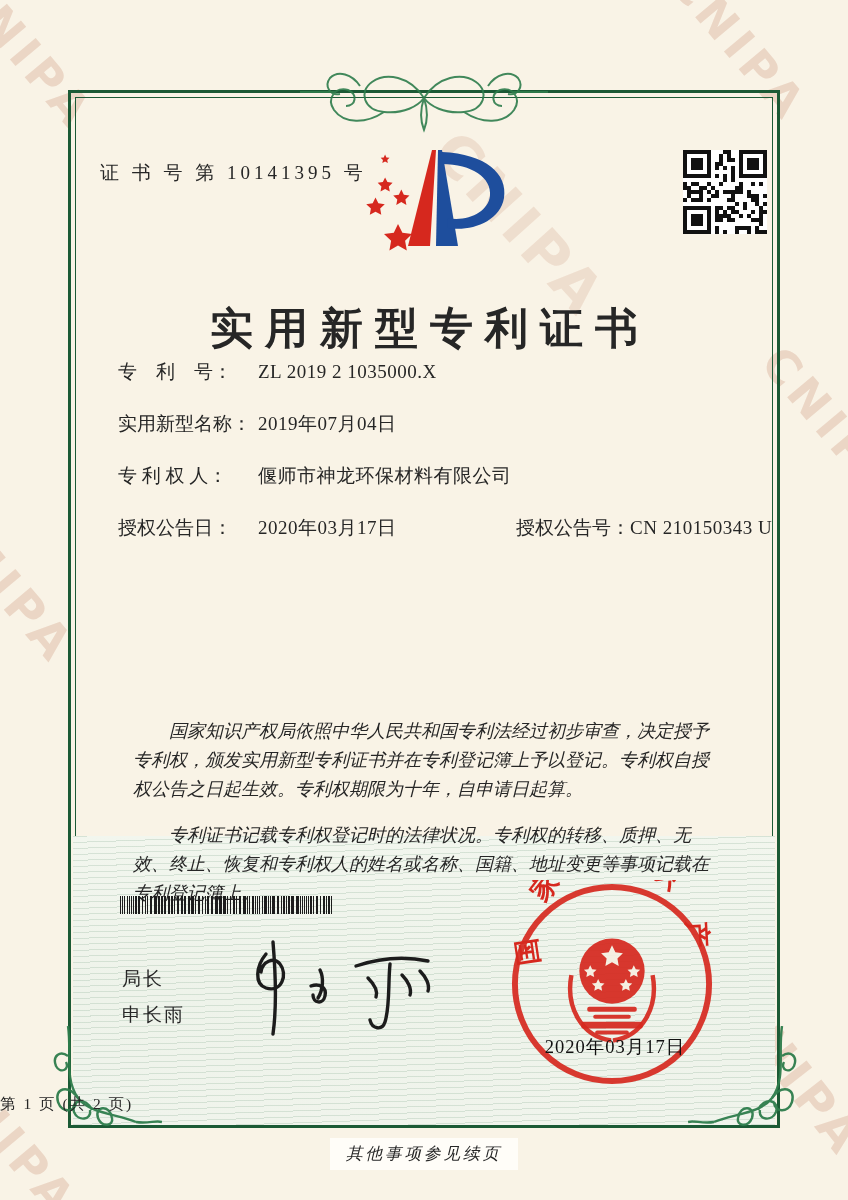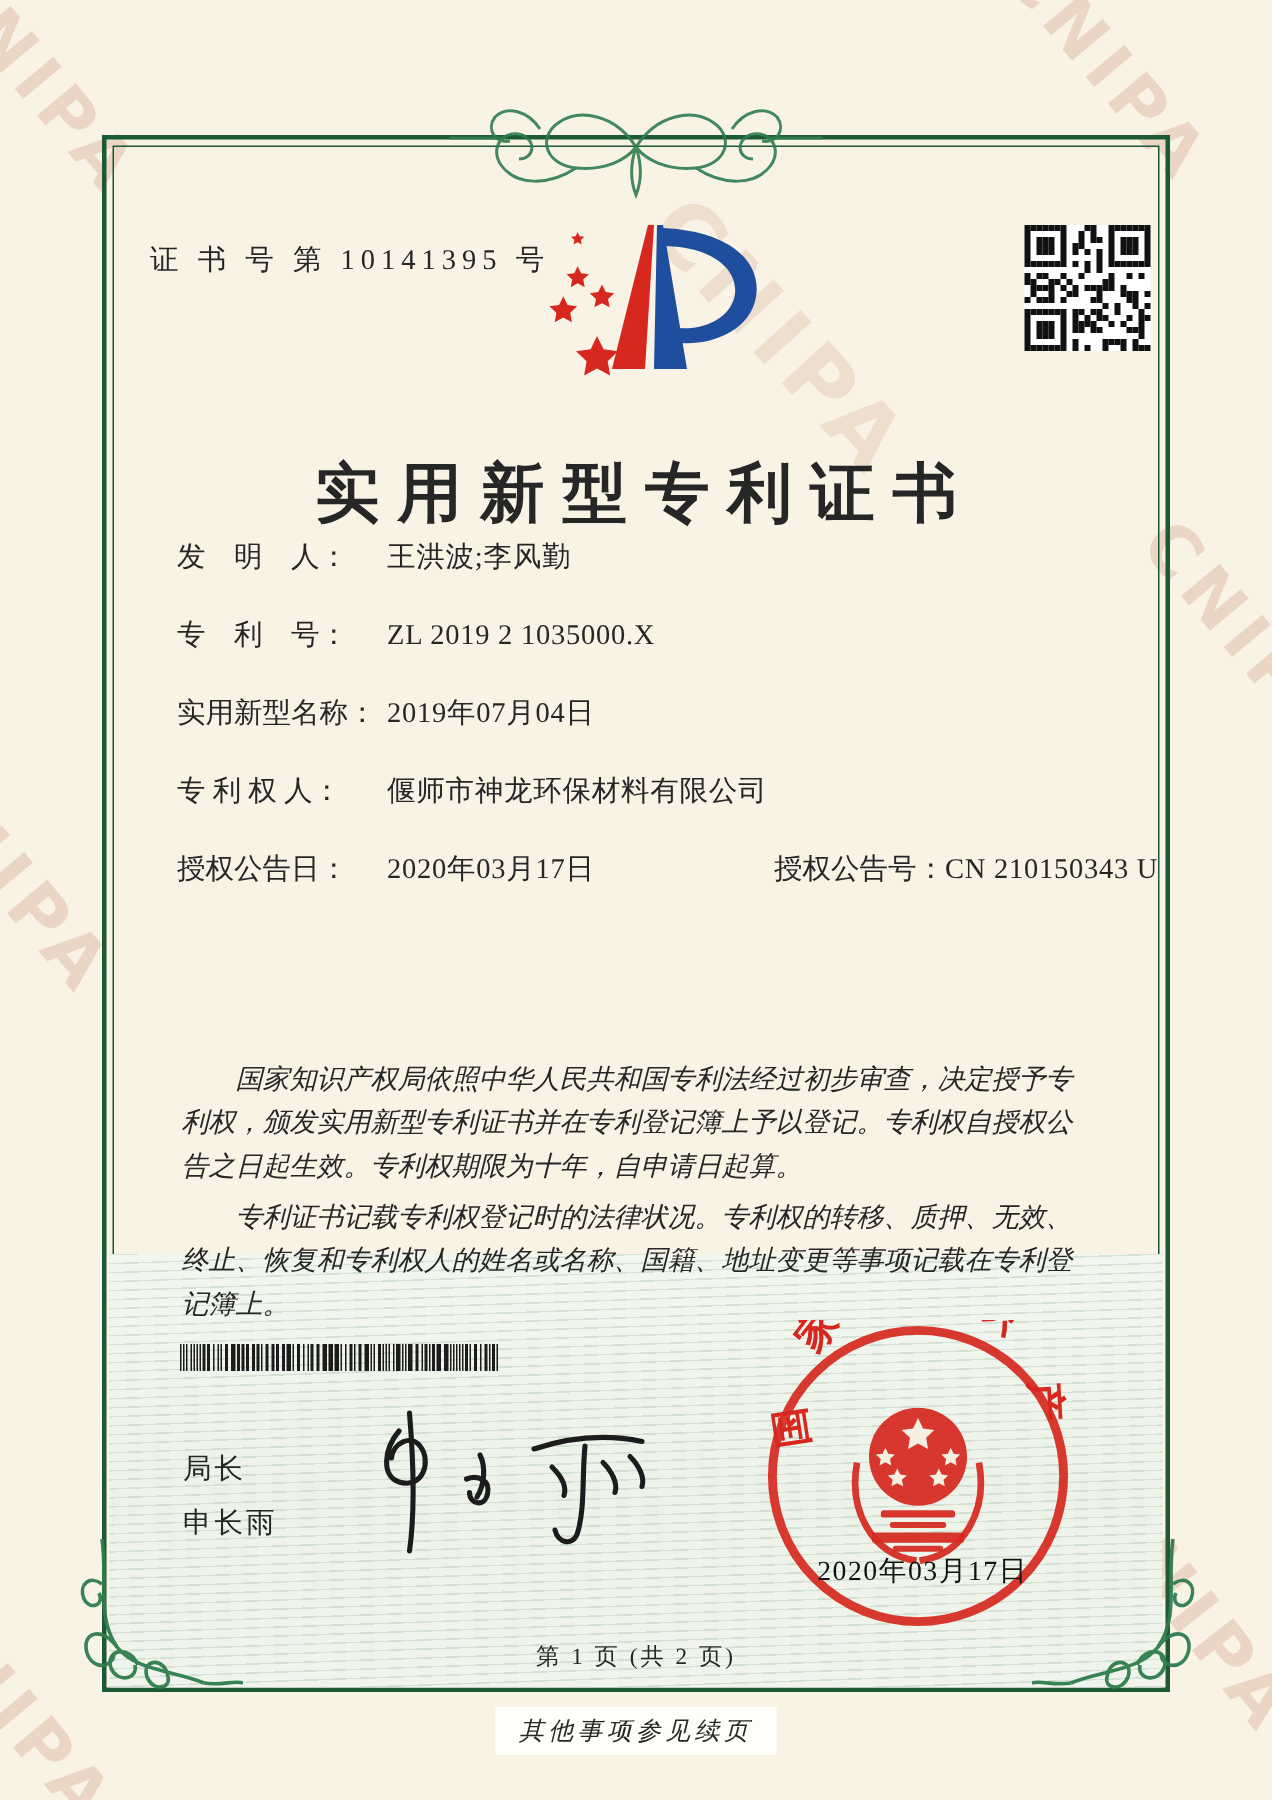--- a/index.html
+++ b/index.html
@@ -64,21 +64,21 @@
   .field-row{margin-bottom:25px;line-height:27px;white-space:nowrap;}
   .flabel{display:inline-block;min-width:140px;white-space:pre;vertical-align:top;}
   .fvalue{white-space:pre;letter-spacing:.5px;}
   .fvalue.w250{display:inline-block;width:258px;}
   
   .body-text{
     position:absolute;left:116px;top:700px;width:618px;
     font-size:18px;line-height:29px;
     font-style:italic; 
   }
-  .body-text p{margin:5px;text-indent:2em;}
+  .body-text p{margin:17px;text-indent:2em;}
   
   .barcode{
     position:absolute;left:120px;top:896px;width:218px;height:18px;
     display:flex;align-items:stretch;
   }
   .barcode b{display:block;background:#1c1c1c;}
   
   .bureau-title{position:absolute;left:122px;top:966px;font-size:19px;letter-spacing:2px;
     font-family:"Liberation Sans","DejaVu Sans",sans-serif;}
   .bureau-name{position:absolute;left:122px;top:1002px;font-size:19px;letter-spacing:2px;
@@ -86,21 +86,21 @@
   .signature{position:absolute;left:228px;top:934px;width:230px;height:110px;}
   
   .seal{position:absolute;left:508px;top:880px;width:208px;height:208px;}
   .seal-date{
     position:absolute;left:520px;top:1034px;width:190px;
     text-align:center;font-size:18.5px;letter-spacing:1px;color:#111;z-index:3;
   }
   
   .page-num{
     position:absolute;left:0;top:1094px;width:100%;
-    text-align:center;font-size:15.5px;letter-spacing:2px;
+    text-align:left;font-size:15.5px;letter-spacing:2px;
   }
   .continuation{
     position:absolute;left:0;top:1138px;width:100%;text-align:center;
   }
   .continuation span{
     display:inline-block;background:#fffdf8;padding:5px 16px;
     font-size:16.5px;letter-spacing:3px;font-style:italic;
   }
 </style>
 </head>
@@ -614,23 +614,20 @@
       <i></i>
       <i class="on"></i>
       <i class="on"></i>
       <i class="on"></i>
     </div>
 
   <div class="doc-title">实用新型专利证书</div>
 
   <div class="fields">
     <div class="field-row">
-      <span class="flabel">发　明　人：</span><span class="fvalue">王洪波;李风勤</span>
-    </div>
-    <div class="field-row">
       <span class="flabel">专　利　号：</span><span class="fvalue">ZL 2019 2 1035000.X</span>
     </div>
     <div class="field-row">
       <span class="flabel">实用新型名称：</span><span class="fvalue">2019年07月04日</span>
     </div>
     <div class="field-row">
       <span class="flabel">专 利 权 人：</span><span class="fvalue">偃师市神龙环保材料有限公司</span>
     </div>
     <div class="field-row">
       <span class="flabel">授权公告日：</span><span class="fvalue w250">2020年03月17日</span><span class="flabel" style="min-width:0;font-family:Liberation Serif, serif;">授权公告号：</span><span class="fvalue">CN 210150343 U</span>

